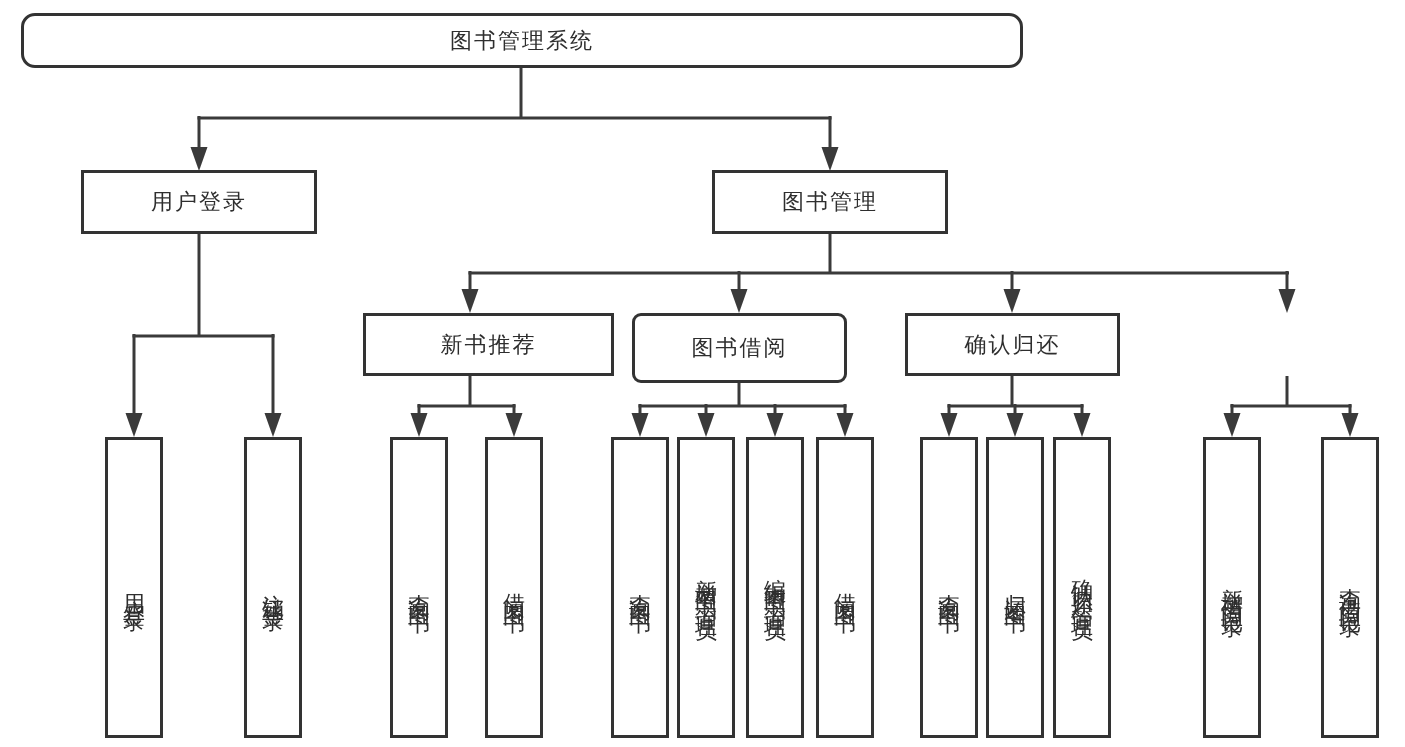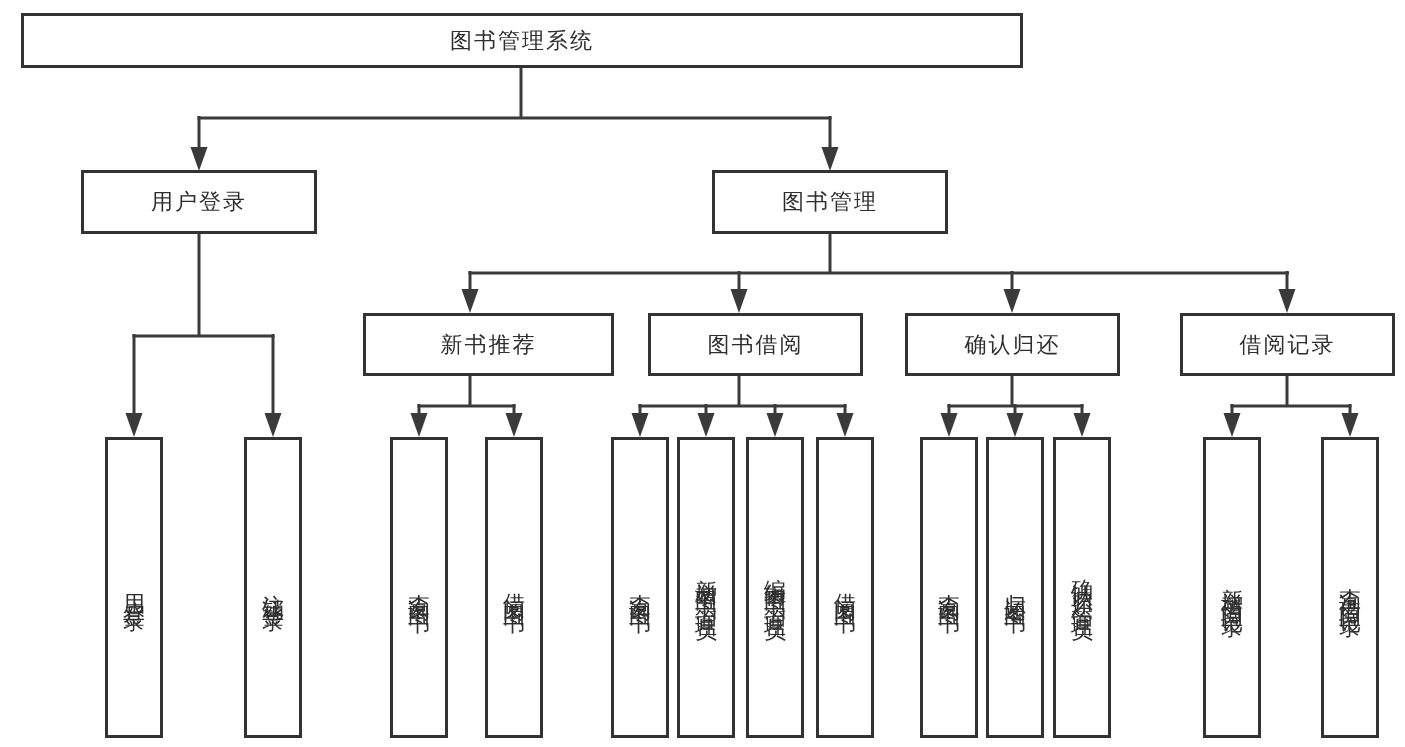--- a/index.html
+++ b/index.html
@@ -39,25 +39,25 @@
     writing-mode: vertical-rl;
     text-orientation: mixed;
     letter-spacing: 6px;
     font-size: 22px;
     line-height: 1;
     width: 58px;
     top: 437px;
     height: 301px;
   }
   
-  #n-root { left: 21px;  top: 13px;  width: 1002px; height: 55px; }
+  #n-root { left: 21px;  top: 13px;  width: 1002px; height: 55px; border-radius: 14px; }
   #n-l2a  { left: 81px;  top: 170px; width: 236px;  height: 64px; }
   #n-l2b  { left: 712px; top: 170px; width: 236px;  height: 64px; }
   #n-l3a  { left: 363px;  top: 313px; width: 251px; height: 63px; }
-  #n-l3b  { left: 648px;  top: 313px; width: 215px; height: 63px; }
+  #n-l3b  { left: 632px;  top: 313px; width: 215px; height: 70px; border-radius: 9px; }
   #n-l3c  { left: 905px;  top: 313px; width: 215px; height: 63px; }
   #n-l3d  { left: 1180px; top: 313px; width: 215px; height: 63px; }
   
   #n-a1 { left: 105px;  }
   #n-a2 { left: 244px;  }
   #n-b1 { left: 390px;  }
   #n-b2 { left: 485px;  }
   #n-c1 { left: 611px;  }
   #n-c2 { left: 677px;  }
   #n-c3 { left: 746px;  }
@@ -162,21 +162,20 @@
   </svg>
 
   <div class="node" id="n-root">图书管理系统</div>
 
   <div class="node" id="n-l2a">用户登录</div>
   <div class="node" id="n-l2b">图书管理</div>
 
   <div class="node" id="n-l3a">新书推荐</div>
   <div class="node" id="n-l3b">图书借阅</div>
   <div class="node" id="n-l3c">确认归还</div>
-  <div class="node" id="n-l3d">借阅记录</div>
 
   <div class="node leaf" id="n-a1">用户登录</div>
   <div class="node leaf" id="n-a2">注销登录</div>
 
   <div class="node leaf" id="n-b1">查询图书</div>
   <div class="node leaf" id="n-b2">借阅图书</div>
 
   <div class="node leaf" id="n-c1">查询图书</div>
   <div class="node leaf" id="n-c2">新增图书（管理员）</div>
   <div class="node leaf" id="n-c3">编辑图书（管理员）</div>

